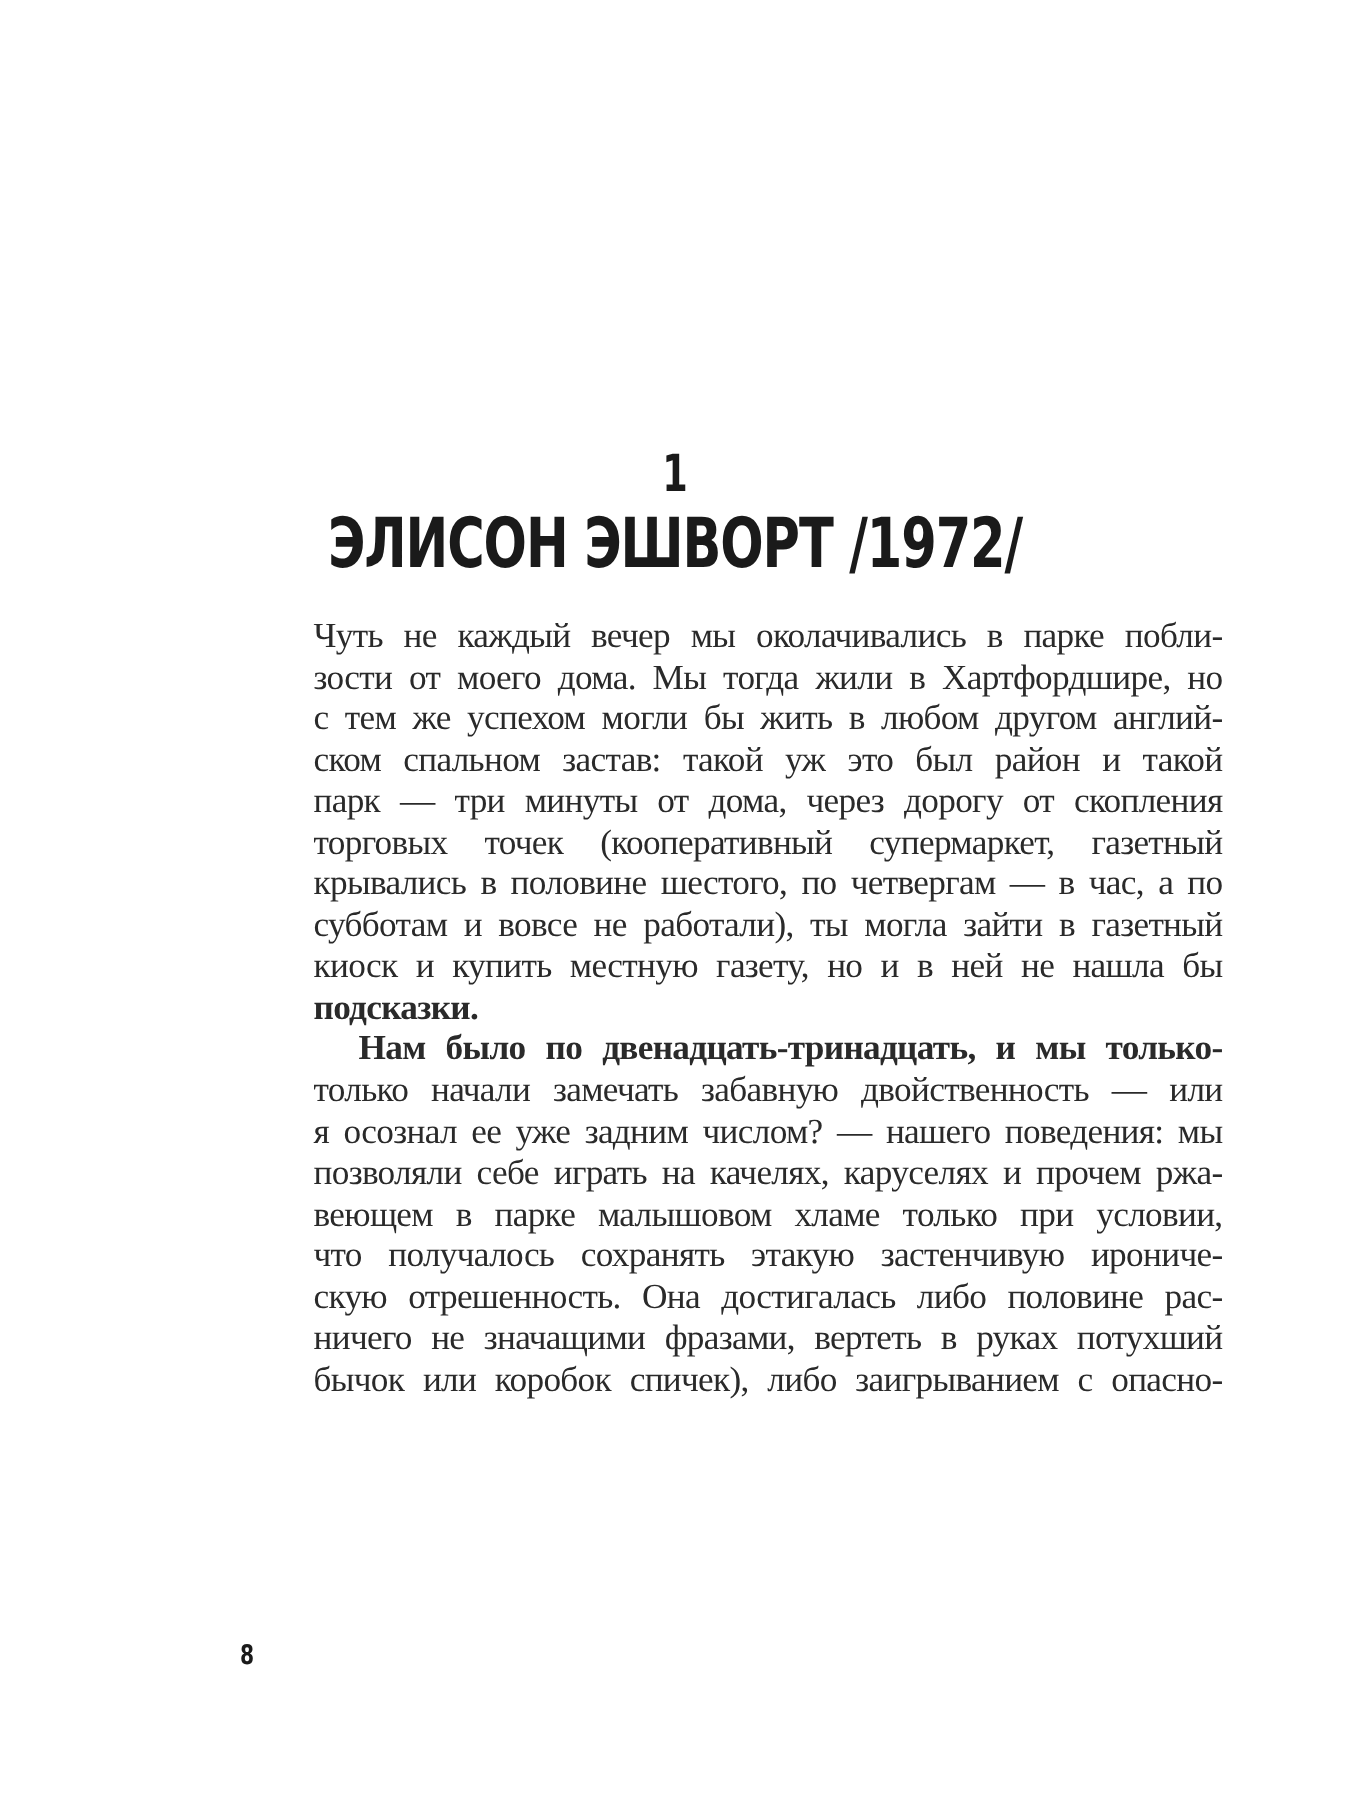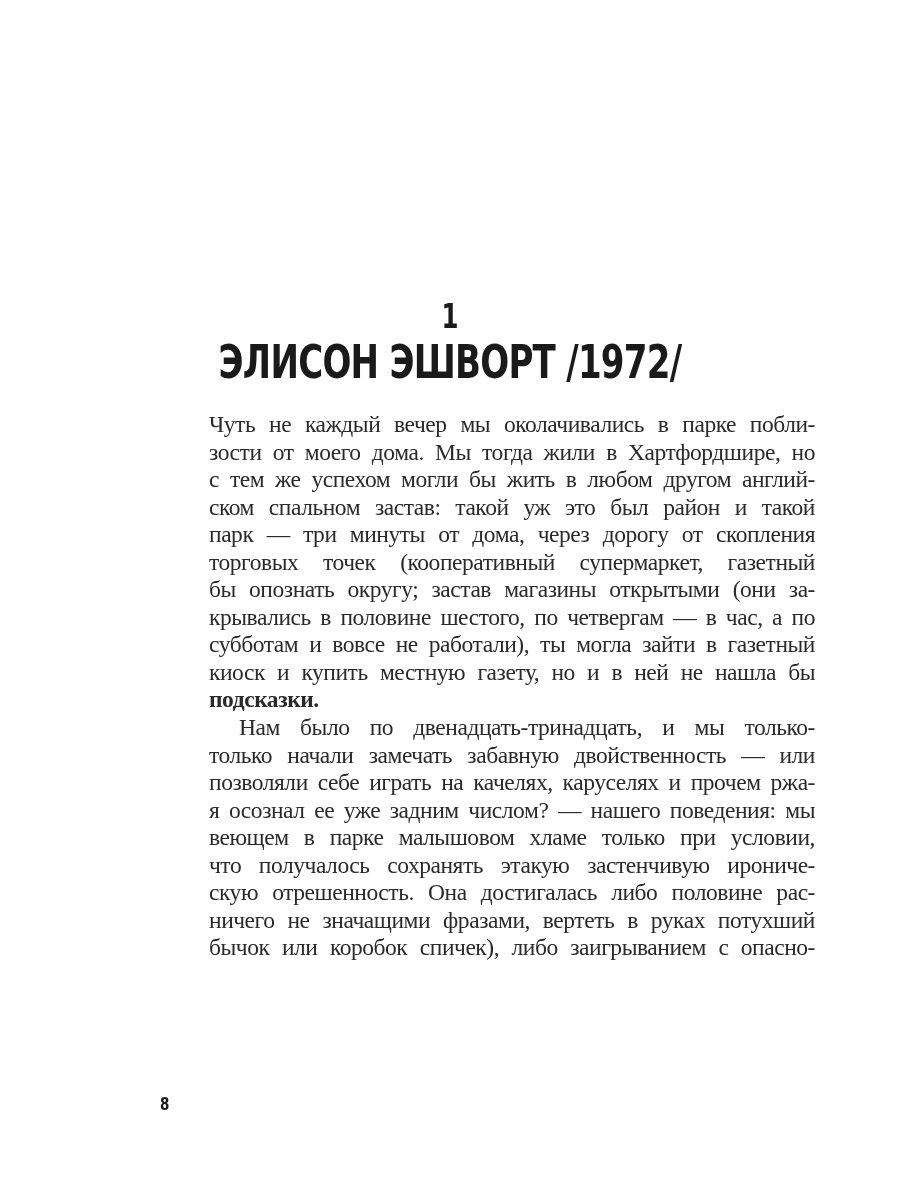--- a/index.html
+++ b/index.html
@@ -61,20 +61,21 @@
       height: 27.55px;
       letter-spacing: -0.45px;
       word-spacing: -0.5px;
     }
     .line.last {
       text-align-last: left;
       font-weight: bold;
     }
     .line.indent {
       text-indent: 30px;
+      font-weight: bold;
     }
     .page-number {
       position: absolute;
       left: 160px;
       top: 1093px;
       font-family: "DejaVu Sans", "Liberation Sans", sans-serif;
       font-weight: bold;
       font-size: 18px;
       line-height: 22px;
       color: #1a1a1a;
@@ -90,29 +91,28 @@
   <div class="chapter-number">1</div>
   <div class="chapter-title">ЭЛИСОН ЭШВОРТ /1972/</div>
 
   <div class="body-text">
     <span class="line">Чуть не каждый вечер мы околачивались в парке побли-</span>
     <span class="line">зости от моего дома. Мы тогда жили в Хартфордшире, но</span>
     <span class="line">с тем же успехом могли бы жить в любом другом англий-</span>
     <span class="line">ском спальном застав: такой уж это был район и такой</span>
     <span class="line">парк — три минуты от дома, через дорогу от скопления</span>
     <span class="line">торговых точек (кооперативный супермаркет, газетный</span>
-    <span class="line">бы опознать округу; застав магазины открытыми (они за-</span>
     <span class="line">крывались в половине шестого, по четвергам — в час, а по</span>
     <span class="line">субботам и вовсе не работали), ты могла зайти в газетный</span>
     <span class="line">киоск и купить местную газету, но и в ней не нашла бы</span>
     <span class="line last">подсказки.</span>
     <span class="line indent">Нам было по двенадцать-тринадцать, и мы только-</span>
     <span class="line">только начали замечать забавную двойственность — или</span>
+    <span class="line">я осознал ее уже задним числом? — нашего поведения: мы</span>
     <span class="line">позволяли себе играть на качелях, каруселях и прочем ржа-</span>
-    <span class="line">я осознал ее уже задним числом? — нашего поведения: мы</span>
     <span class="line">веющем в парке малышовом хламе только при условии,</span>
     <span class="line">что получалось сохранять этакую застенчивую ирониче-</span>
     <span class="line">скую отрешенность. Она достигалась либо половине рас-</span>
     <span class="line">ничего не значащими фразами, вертеть в руках потухший</span>
     <span class="line">бычок или коробок спичек), либо заигрыванием с опасно-</span>
   </div>
 
   <div class="page-number">8</div>
 
 </div>

